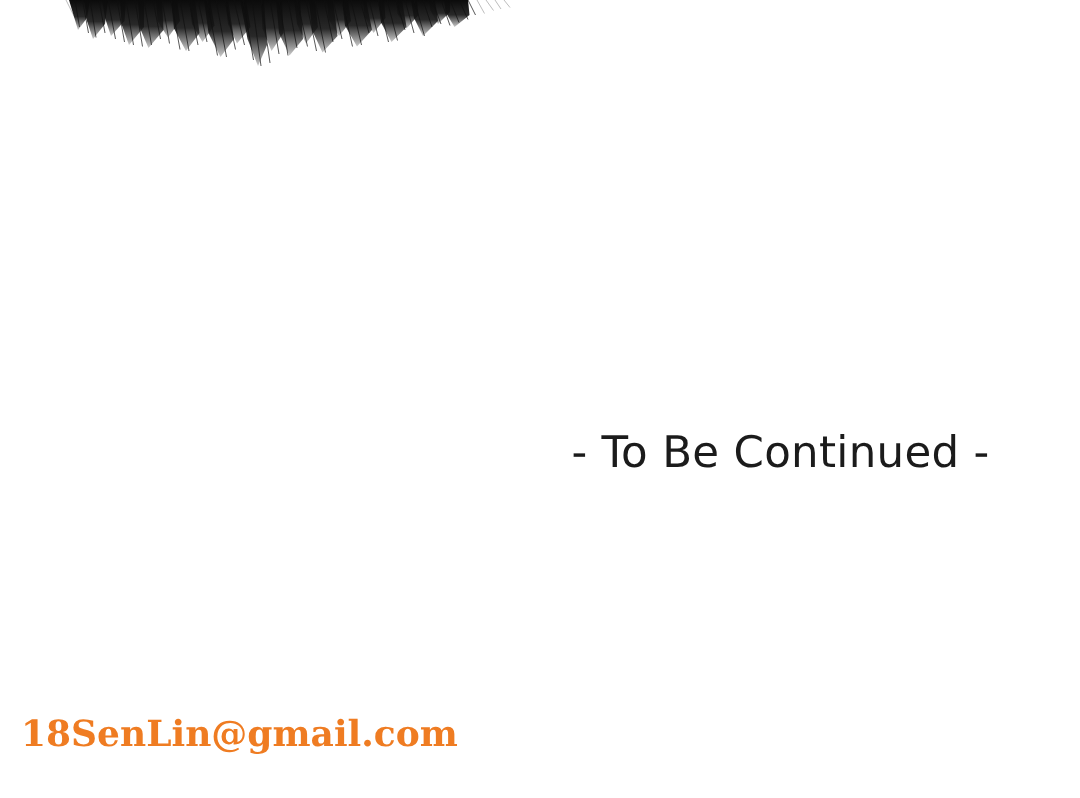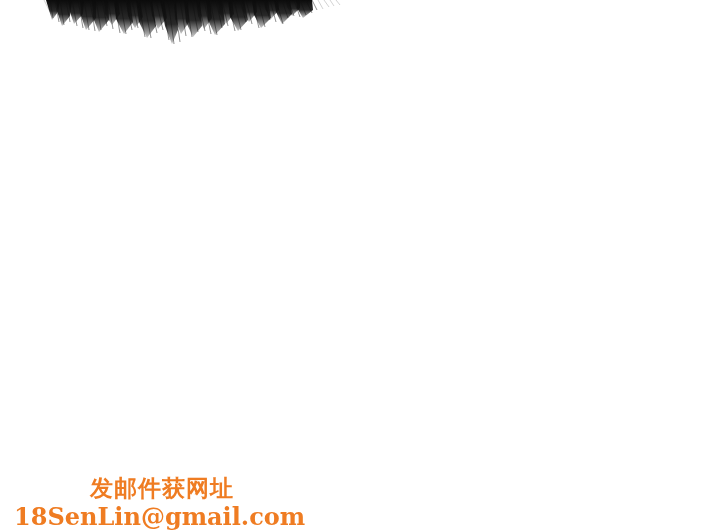--- a/index.html
+++ b/index.html
@@ -190,20 +190,20 @@
       <g stroke="#222" stroke-width="0.4" fill="none" opacity="0.5">
         <path d="M44,0 L50,12"></path>
           <path d="M318,0 L323,9"></path>
           <path d="M324,0 L329,7"></path>
         <path d="M330,0 L334,6"></path>
           <path d="M336,0 L340,5"></path>
       </g>
     </svg>
   </div>
 
+  <div id="to-be-continued">- To Be Continued -</div>
 
   <div id="watermark">
-    <div id="watermark-cn">发邮件获网址</div>
     <div id="watermark-email">18SenLin@gmail.com</div>
   </div>
 
 
 </div>
 
 </body></html>

